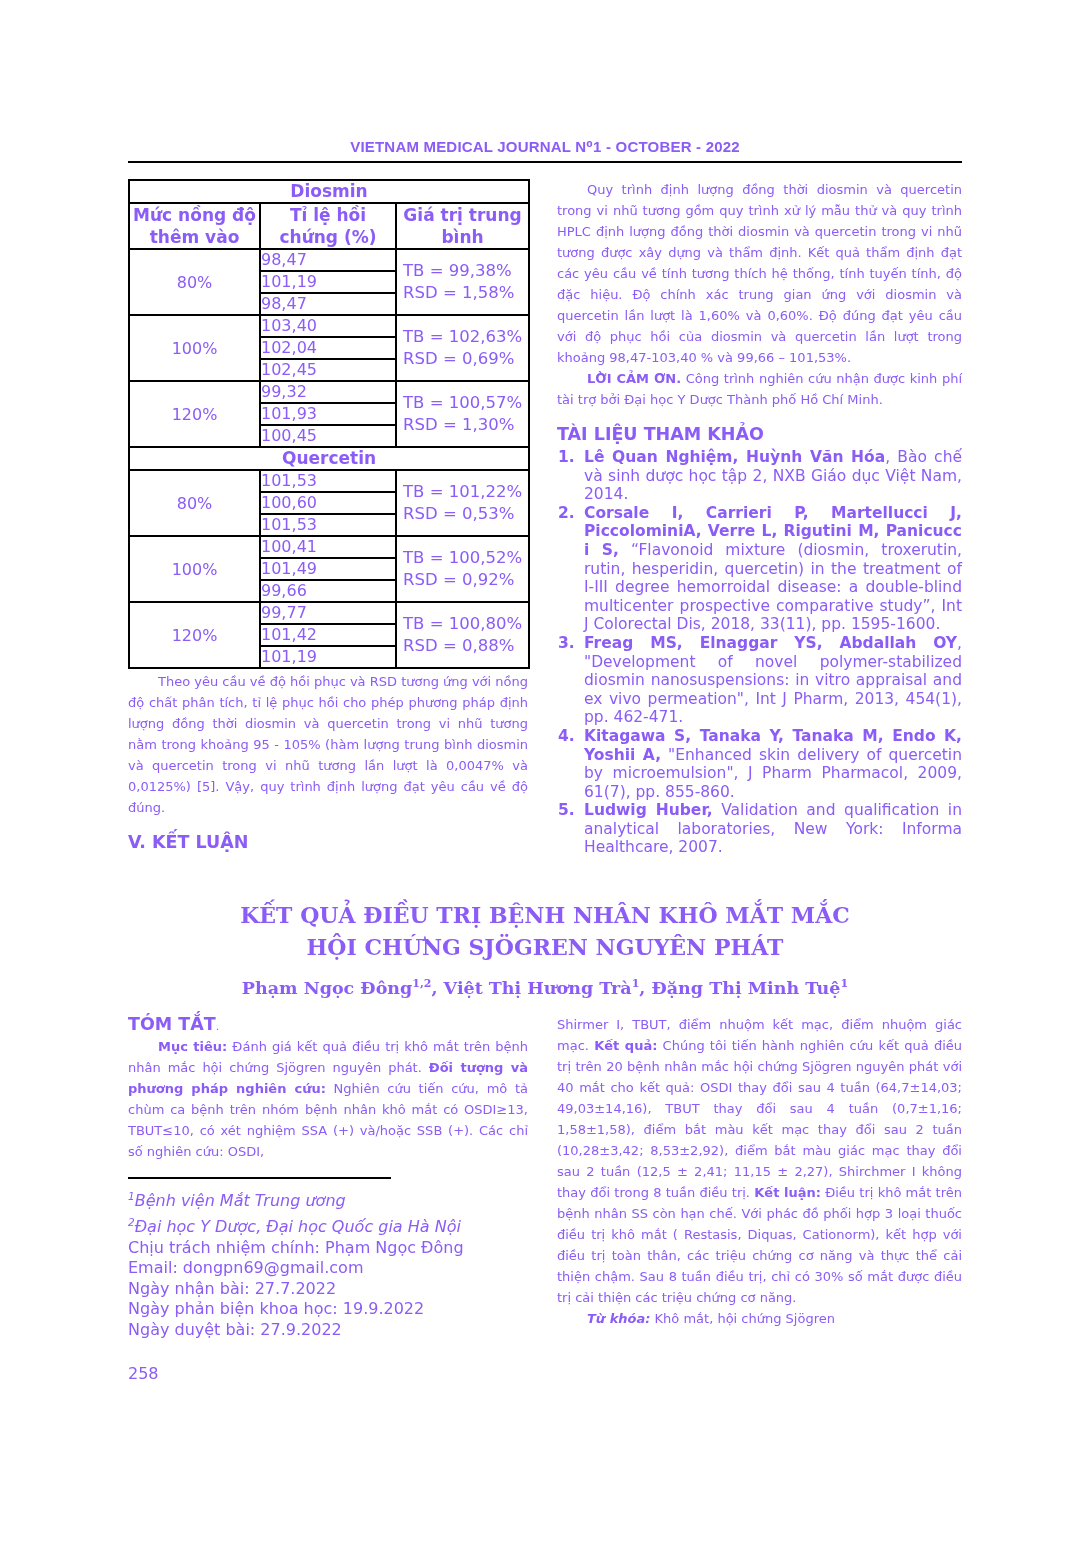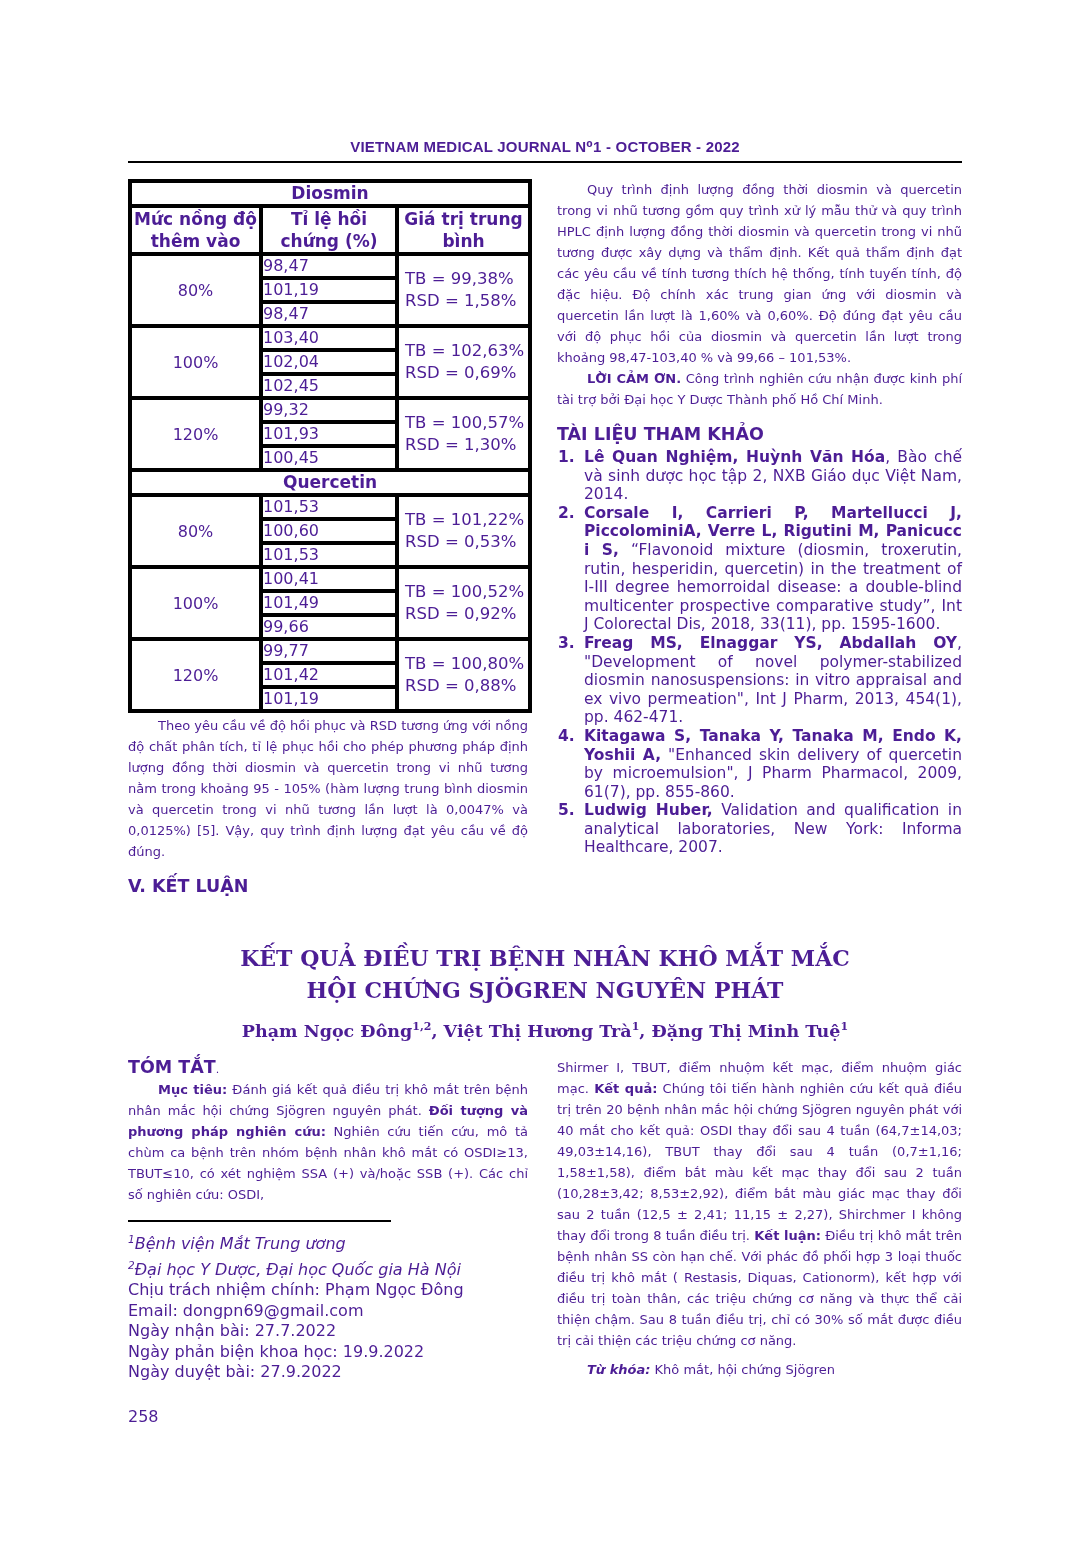--- a/index.html
+++ b/index.html
@@ -2,21 +2,21 @@
 <html><head>
 <meta charset="utf-8">
 <style>
   * { margin:0; padding:0; box-sizing:border-box; }
   html,body { background:#ffffff; }
   .page {
     position:relative;
     width:1090px; height:1541px;
     margin:0 auto;
     background:#fff;
-    color:#4c1d95;
+    color:#8b5cf6;
     font-family:"DejaVu Sans", sans-serif;
     padding:138px 128px 0 128px;
     overflow:hidden;
   }
   
   .running-header {
     text-align:center;
     font-family:"Liberation Sans","DejaVu Sans",sans-serif;
     font-weight:bold;
     font-size:15px;
@@ -24,21 +24,21 @@
     padding-bottom:5px;
     border-bottom:2px solid #000;
   }
   
   .two-col { display:flex; gap:29px; align-items:flex-start; }
   .col-left  { width:400px; flex:none; }
   .col-right { flex:1; min-width:0; }
   .section-top { margin-top:16px; }
   
   table.recovery { border-collapse:collapse; width:400px; table-layout:fixed; }
-  table.recovery td, table.recovery th { border:4px solid #000000; }
+  table.recovery td, table.recovery th { border:2px solid #000000; }
   col.c1 { width:131px; } col.c2 { width:136px; } col.c3 { width:133px; }
   td.sec-title { text-align:center; font-weight:bold; font-size:17px; line-height:21px; padding:0; }
   table.recovery th { font-size:17px; line-height:22px; padding:0 2px; font-weight:bold; text-align:center; vertical-align:middle; }
   td.val   { text-align:left; font-size:16px; line-height:20px; height:21px; padding:0; }
   td.level { text-align:center; font-size:16px; vertical-align:middle; padding:0; }
   td.mean  { font-size:16.5px; line-height:22px; padding-left:6px; vertical-align:middle; }
   
   .body-just { font-size:13px; line-height:21px; text-align:justify; }
   .indent { text-indent:30px; }
   .after-table { margin-top:2px; }
@@ -66,21 +66,21 @@
   .section-bottom { margin-top:16px; }
   h3.abstract-h { font-size:17.5px; font-weight:bold; margin-bottom:2px; }
   h3.abstract-h .tiny-dot { font-weight:normal; font-size:11px; }
   
   .footnote { margin-top:15px; }
   .footnote-rule { width:263px; border-top:2px solid #000; margin-bottom:7px; }
   .fn-line { font-size:16px; line-height:20.5px; }
   .fn-line.it { font-style:italic; }
   .fn-line sup { font-size:10.5px; font-style:italic; }
   .page-number { margin-top:24px; font-size:16px; }
-  .keywords { margin-top:8px; }
+  .keywords { margin-top:0; }
   .keywords .kw-label { font-weight:bold; font-style:italic; }
 </style>
 </head>
 <body>
 
 <div class="page">
 
   <div class="running-header">
     <span>VIETNAM MEDICAL JOURNAL N⁰1 - OCTOBER - 2022</span>
   </div>

